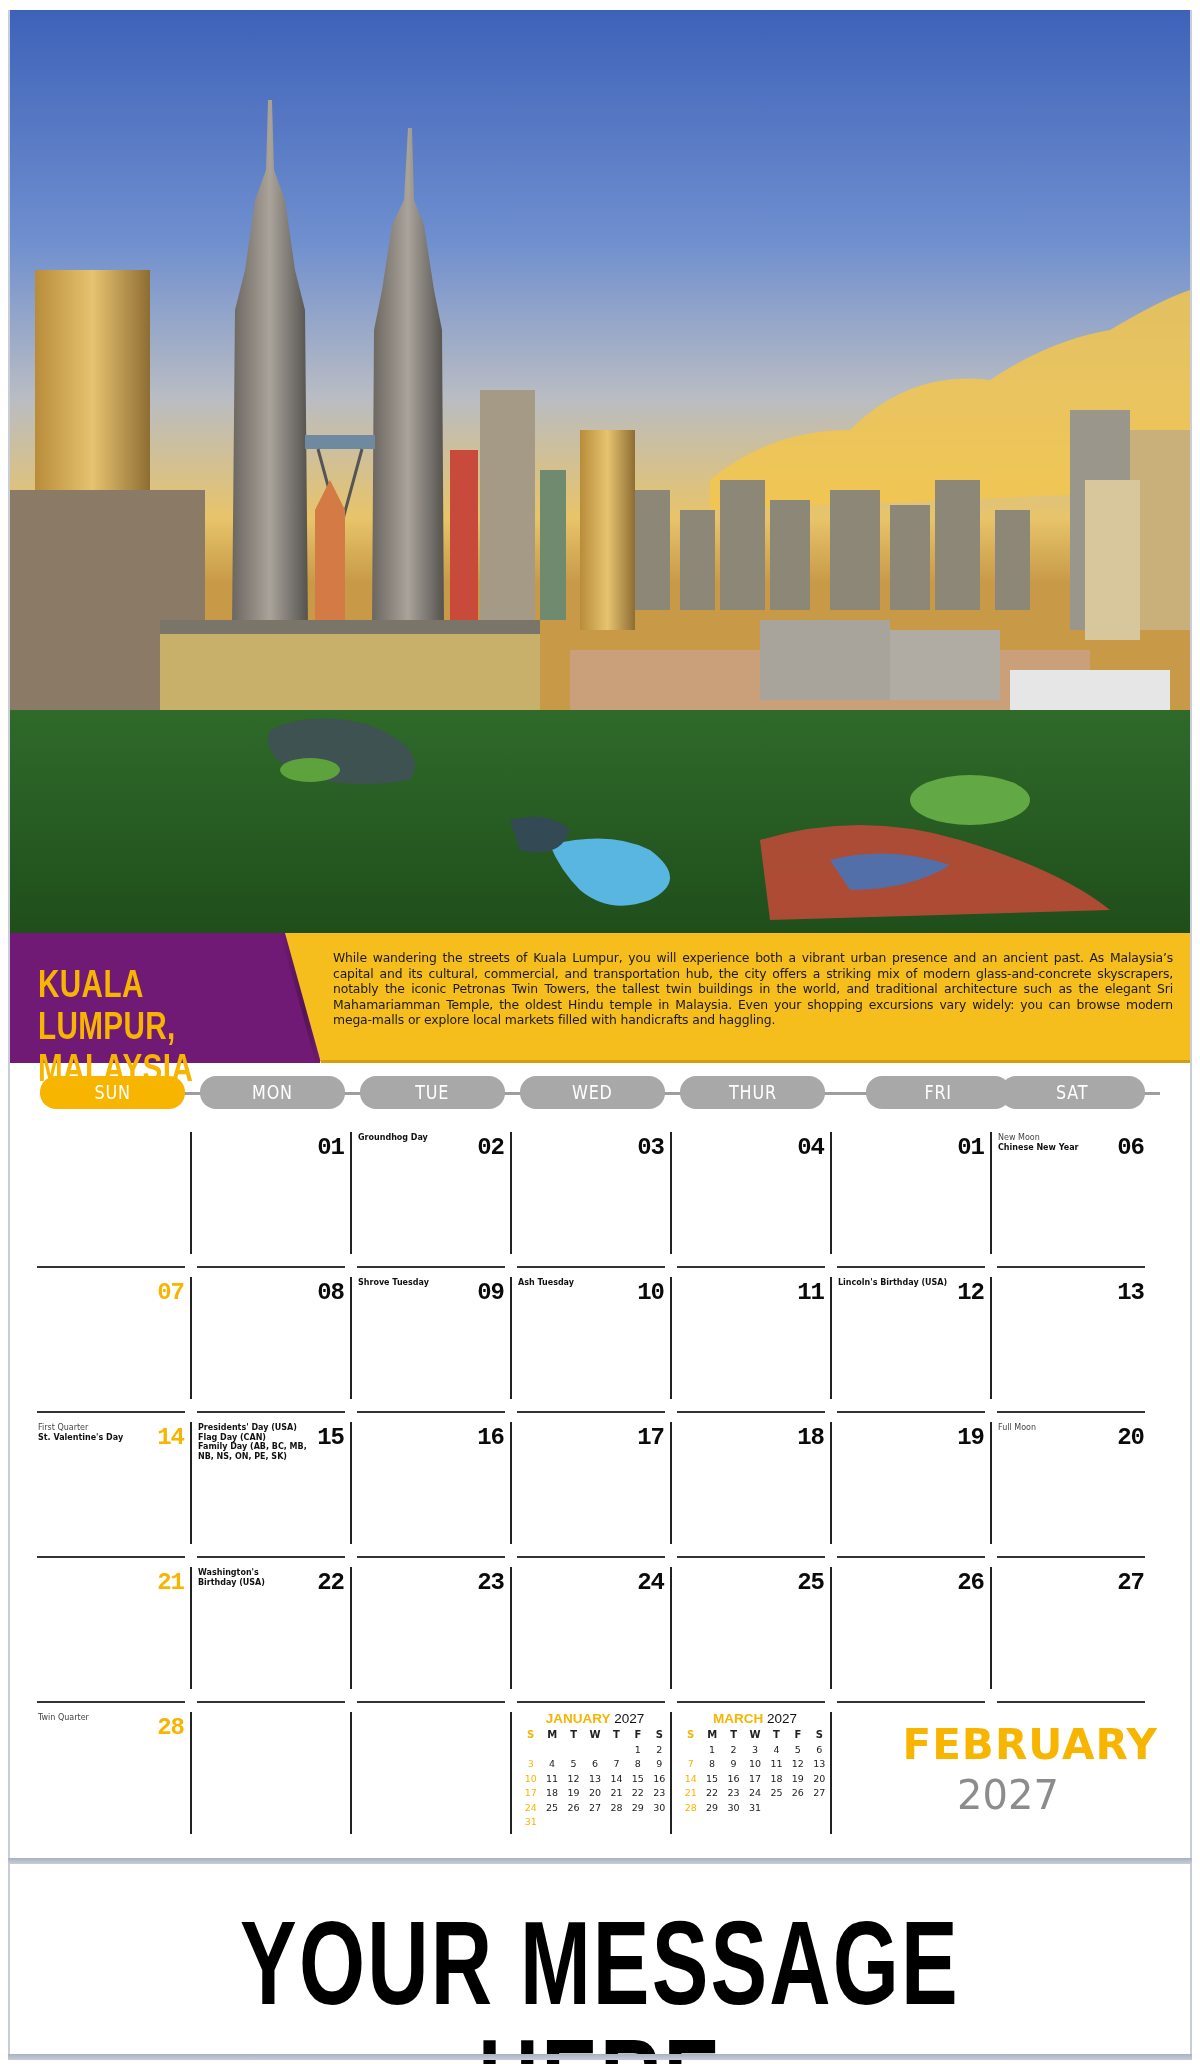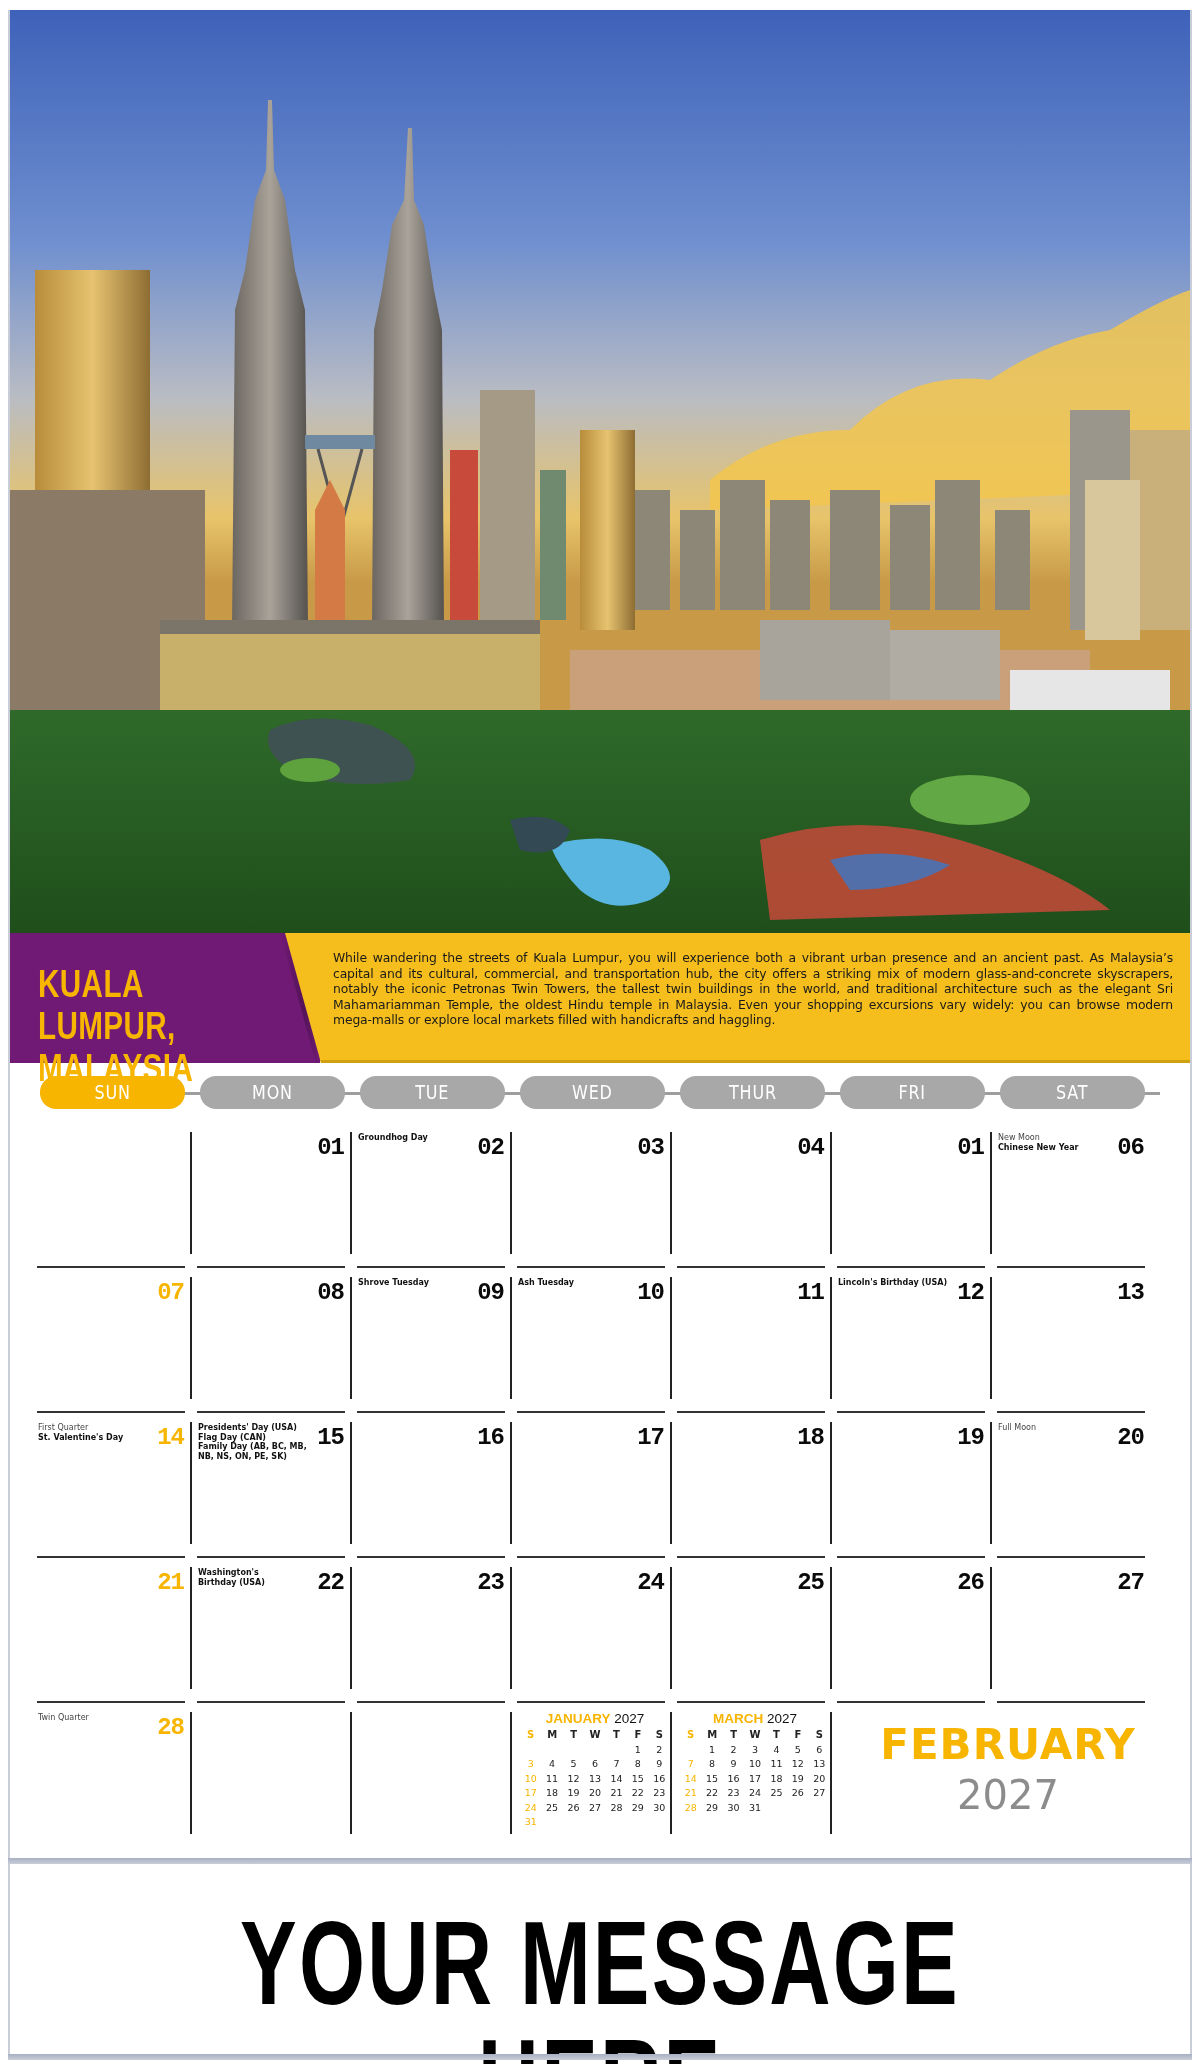--- a/index.html
+++ b/index.html
@@ -81,21 +81,21 @@
   .mini { position: absolute; width: 150px; }
   .mini-title { text-align: center; font-family: Liberation Sans, sans-serif; font-size: 13.5px; font-weight: normal; color: #111; }
   .mini-title .m { color: #f7b500; font-weight: bold; }
   .mini-grid { display: grid; grid-template-columns: repeat(7, 1fr); margin-top: 2px; }
   .mini-grid div { text-align: center; font-family: "DejaVu Sans", sans-serif; font-size: 9.5px; line-height: 14.5px; color: #222; }
   .mini-grid .hdr { font-weight: bold; font-size: 10px; }
   .mini-grid .sun { color: #f7b500; }
 
   
   .month-name {
-    position: absolute; left: 858px; top: 1720px; width: 300px; text-align: center;
+    position: absolute; left: 858px; top: 1720px; width: 300px; text-align: right;
     font-family: "DejaVu Sans", sans-serif; font-weight: bold; font-size: 42px; color: #f7b500; letter-spacing: 1px;
   }
   .month-year {
     position: absolute; left: 858px; top: 1772px; width: 300px; text-align: center;
     font-family: "DejaVu Sans", sans-serif; font-size: 40px; color: #8c8c8c;
   }
 
   
   .footer-bar-top { position: absolute; left: 8px; top: 1858px; width: 1184px; height: 6px; background: linear-gradient(#a8b0c2, #c9cdd8); }
   .footer {
@@ -201,21 +201,21 @@
 <div class="desc-band"></div>
 <div class="desc-text">While wandering the streets of Kuala Lumpur, you will experience both a vibrant urban presence and an ancient past. As Malaysia’s capital and its cultural, commercial, and transportation hub, the city offers a striking mix of modern glass-and-concrete skyscrapers, notably the iconic Petronas Twin Towers, the tallest twin buildings in the world, and traditional architecture such as the elegant Sri Mahamariamman Temple, the oldest Hindu temple in Malaysia. Even your shopping excursions vary widely: you can browse modern mega-malls or explore local markets filled with handicrafts and haggling.</div>
 
 <div class="weekdays">
   <div class="weekday-line"></div>
   <div class="pill sun" style="left:30px"><span>SUN</span></div>
   <div class="pill" style="left:190px"><span>MON</span></div>
   <div class="pill" style="left:350px"><span>TUE</span></div>
   <div class="pill" style="left:510px"><span>WED</span></div>
   <div class="pill" style="left:670px"><span>THUR</span></div>
-  <div class="pill" style="left:830px"><span>FRI</span></div>
+  <div class="pill" style="left:856px"><span>FRI</span></div>
   <div class="pill" style="left:990px"><span>SAT</span></div>
 </div>
 
 <div class="grid">
 
   <div class="cell" style="left:0px;top:0px">
       <div class="vline"></div>
       <div class="hline"></div>
     </div>
   <div class="cell" style="left:160px;top:0px">

